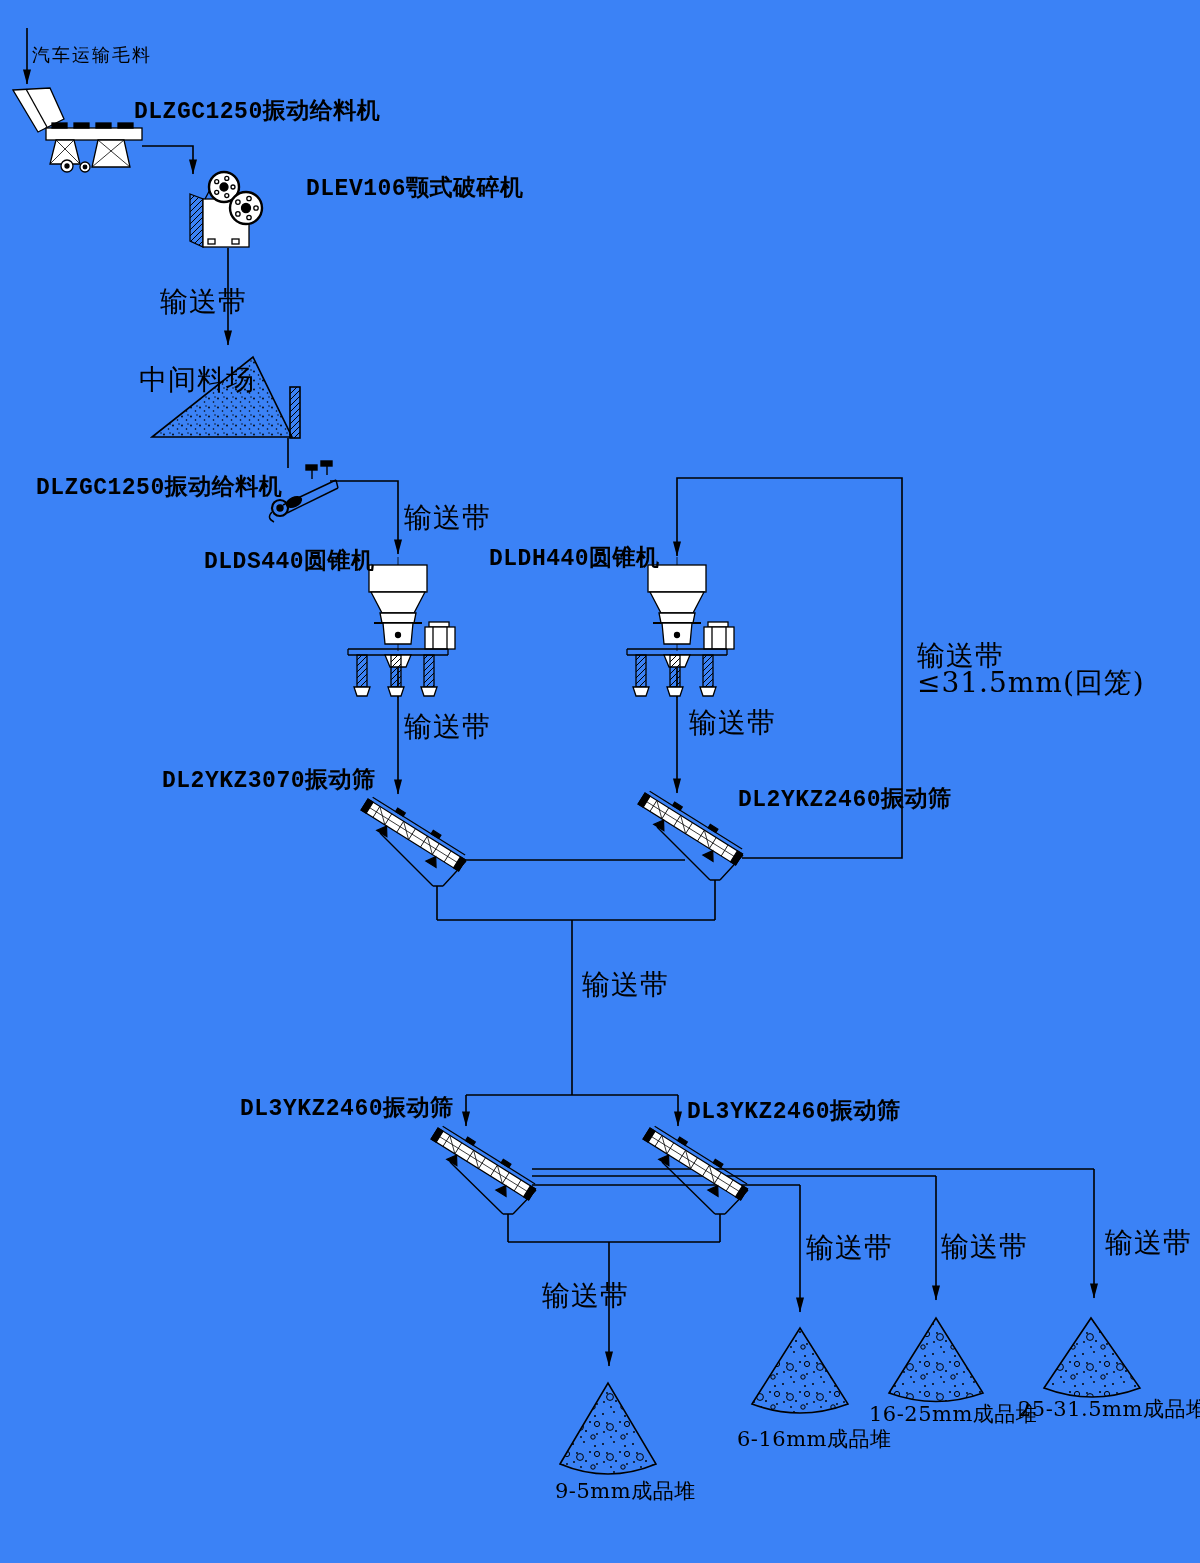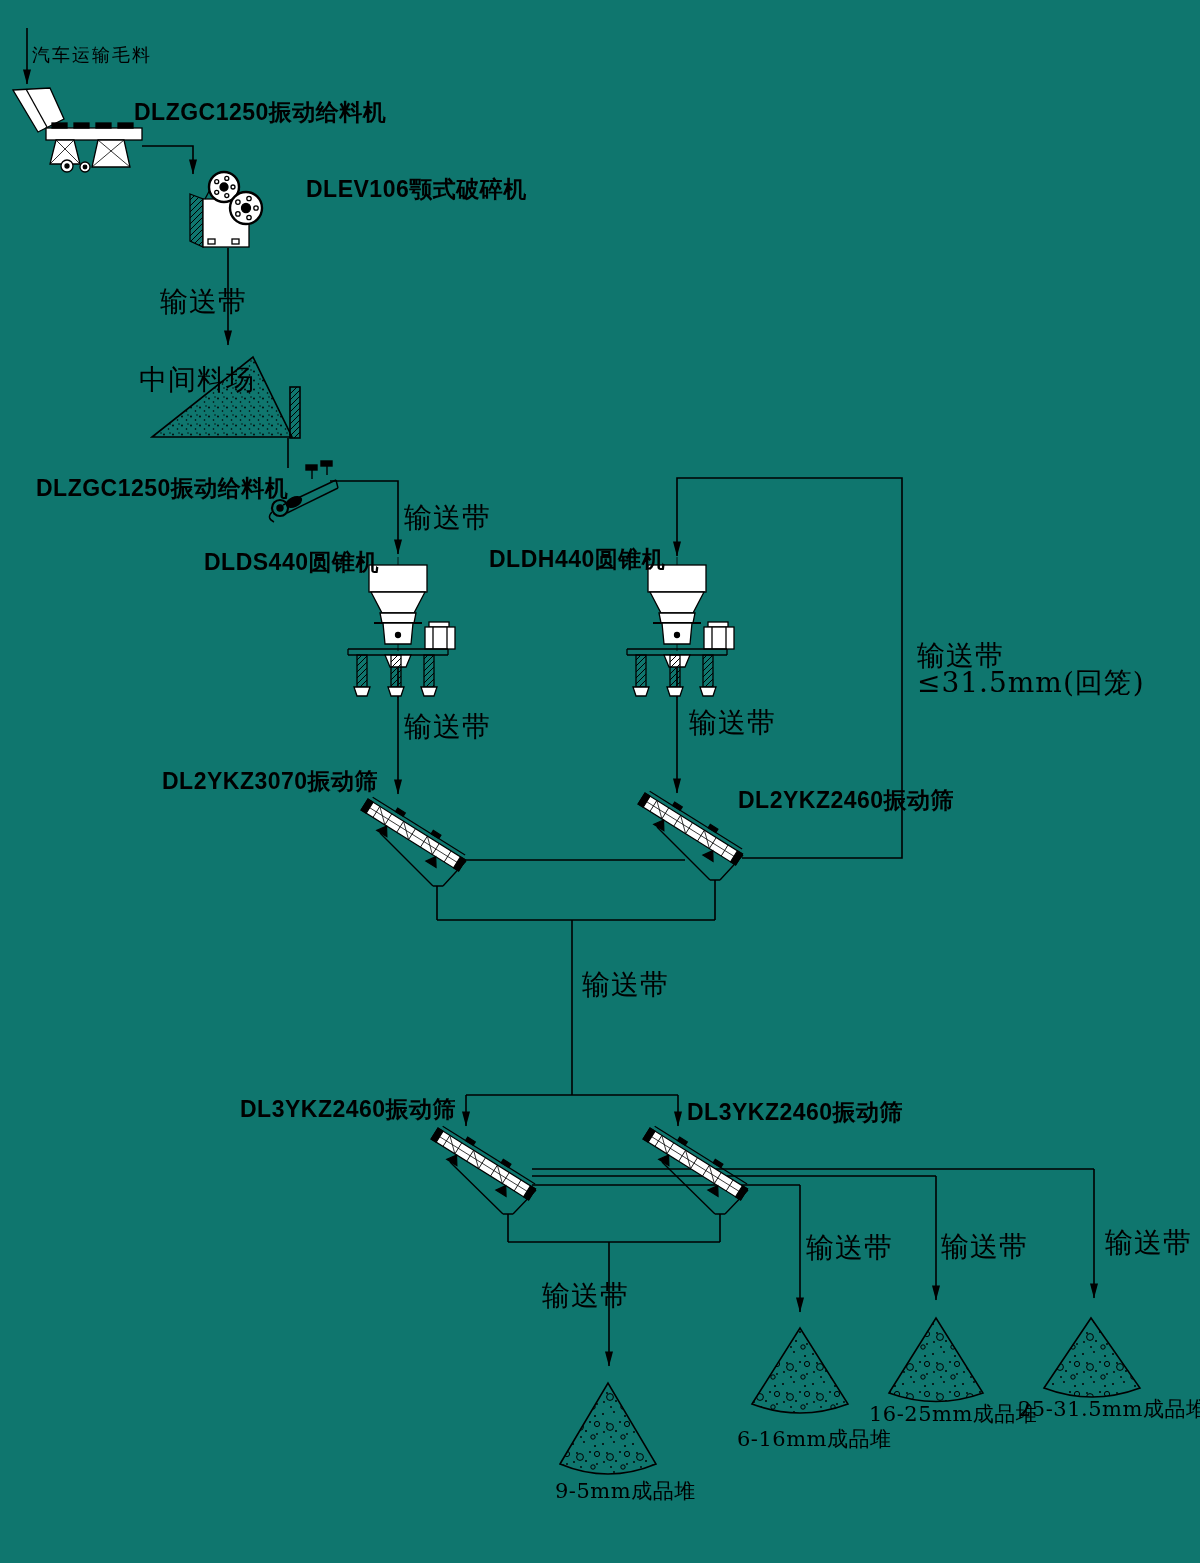--- a/index.html
+++ b/index.html
@@ -1,20 +1,20 @@
 <!DOCTYPE html>
 <html><head>
 <meta charset="utf-8">
 <style>
   html,body{margin:0;padding:0;background:#fff;}
-  .canvas{position:relative;width:1200px;height:1563px;background:#0f766e;overflow:hidden;
+  .canvas{position:relative;width:1200px;height:1563px;background:#3b82f6;overflow:hidden;
           font-family:"DejaVu Sans",sans-serif;color:#000;}
   .canvas svg{position:absolute;left:0;top:0;}
   .lbl{position:absolute;white-space:nowrap;line-height:1.15;}
-  .eq{font-family:Liberation Sans, sans-serif;font-weight:700;font-size:23px;letter-spacing:.5px;}
+  .eq{font-family:Liberation Mono, monospace;font-weight:700;font-size:23px;letter-spacing:.5px;}
   .txt{font-family:"DejaVu Serif","DejaVu Sans",serif;font-weight:400;font-size:28px;letter-spacing:1px;}
   .sm{font-family:"DejaVu Serif","DejaVu Sans",serif;font-weight:400;font-size:18px;letter-spacing:2px;}
   .pile{font-family:"DejaVu Serif","DejaVu Sans",serif;font-weight:400;font-size:21px;letter-spacing:.5px;}
 </style>
 </head>
 <body>
 
 <div class="canvas">
 
 <svg width="1200" height="1563" viewBox="0 0 1200 1563">

